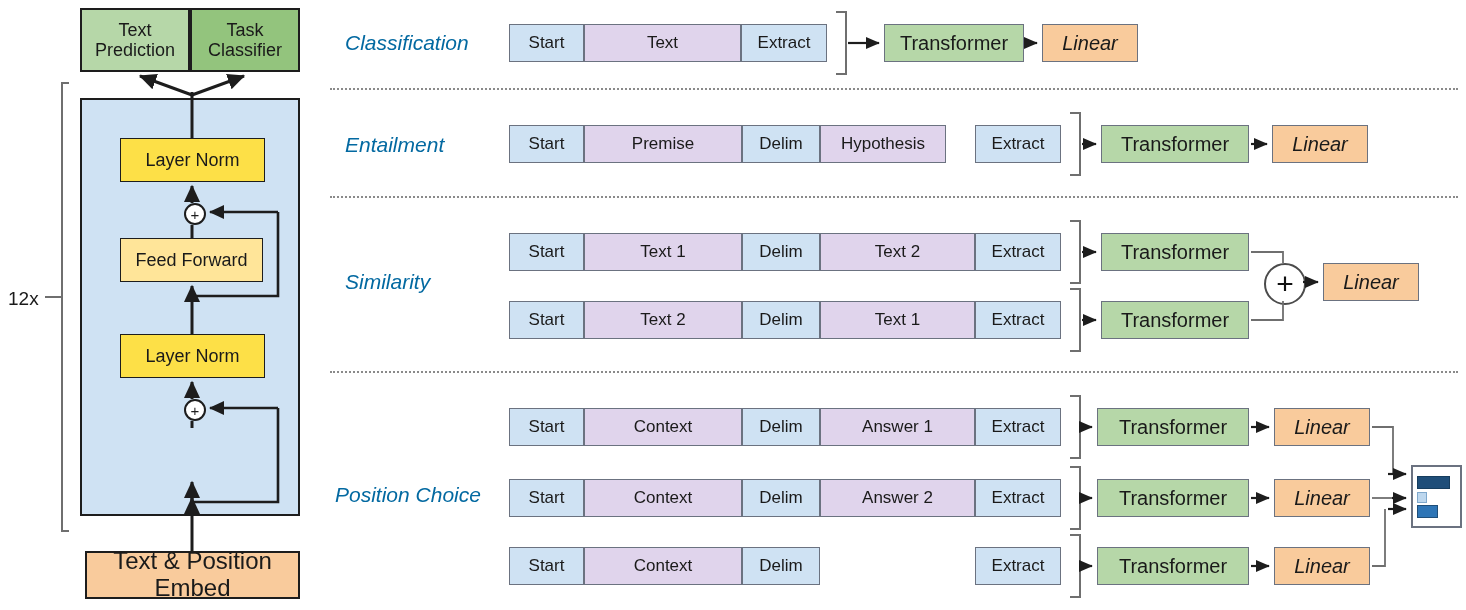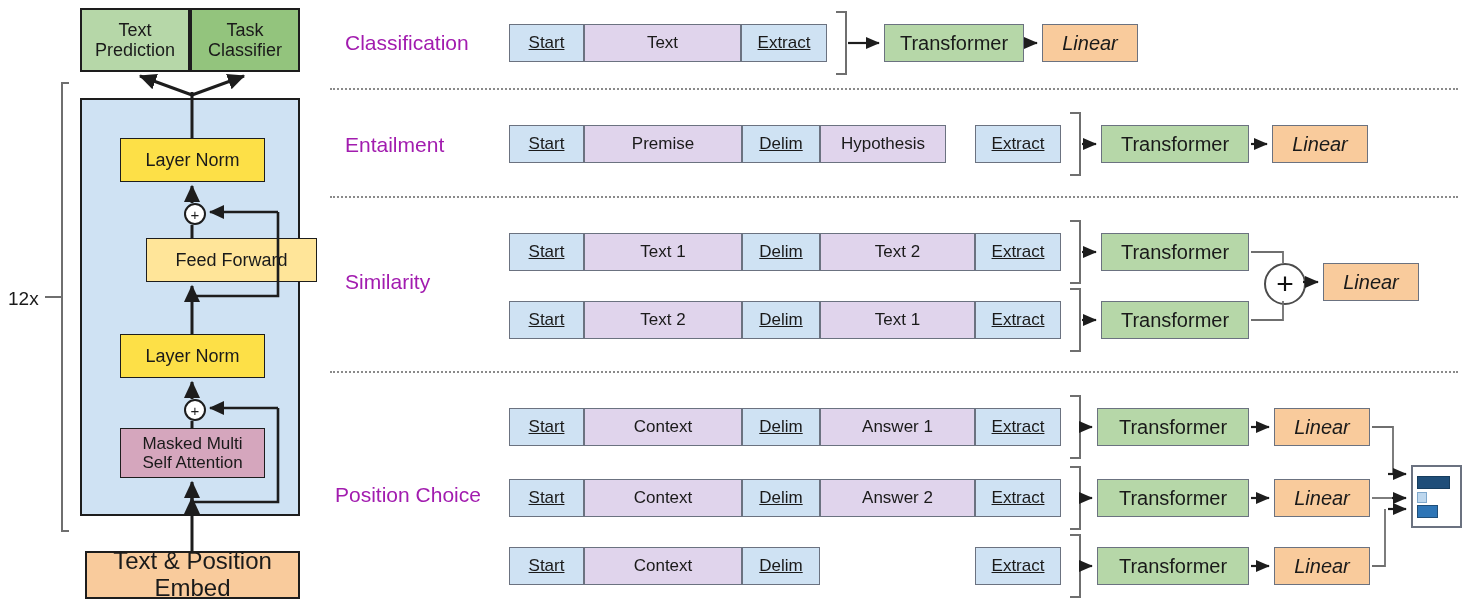--- a/index.html
+++ b/index.html
@@ -24,37 +24,37 @@
     color:#1a1a1a;
     white-space:pre-line;
   }
 
   
   .heavy{border:2px solid #1d1d1d;}
   .heavy-thin{border:1.6px solid #1d1d1d;}
 
   
   .tok{border:1.4px solid #6b7280;font-size:17px;}
-  .tok.start,.tok.delim,.tok.extract{background:#cfe2f3;text-decoration:underline;}
+  .tok.start,.tok.delim,.tok.extract{background:#cfe2f3;}
   .tok.body{background:#e0d4ec;}
 
   .green-light{background:#b6d7a8;}
   .green-dark{background:#93c47d;}
   .purple{background:#fde047;}
   .yellow{background:#ffe599;}
   .pink{background:#d5a6bd;}
   .orange{background:#f9cb9c;}
   .bluebox{background:#cfe2f3;}
 
   .xfmr{background:#b6d7a8;border:1.4px solid #6b7280;font-size:20px;}
   .lin{background:#f9cb9c;border:1.4px solid #6b7280;font-size:20px;font-style:italic;}
 
   .rowlabel{
-    position:absolute;font-size:21px;color:#a21caf;
-    display:flex;align-items:center;
+    position:absolute;font-size:21px;color:#0369a1;
+    display:flex;align-items:center;font-style:italic;
   }
 
   .dotted{
     position:absolute;height:0;border-top:2px dotted #8a8a8a;
   }
 
   
   .plus{
     position:absolute;border-radius:50%;
     background:#fff;border:2px solid #1d1d1d;
@@ -82,26 +82,24 @@
 
   <div class="blk heavy green-light" style="left:80px;top:8px;width:110px;height:64px;font-size:18px;">Text
 Prediction</div>
   <div class="blk heavy green-dark" style="left:190px;top:8px;width:110px;height:64px;font-size:18px;">Task
 Classifier</div>
 
   <div class="blk heavy bluebox" style="left:80px;top:98px;width:220px;height:418px;"></div>
 
   <div class="blk heavy-thin purple" style="left:120px;top:138px;width:145px;height:44px;font-size:18px;">Layer Norm</div>
 
-  <div class="blk heavy-thin yellow" style="left:120px;top:238px;width:171px;height:44px;font-size:18px;margin-left:26px;">Feed Forward</div>
+  <div class="blk heavy-thin yellow" style="left:120px;top:238px;width:143px;height:44px;font-size:18px;">Feed Forward</div>
 
   <div class="blk heavy-thin purple" style="left:120px;top:334px;width:145px;height:44px;font-size:18px;">Layer Norm</div>
 
-  <div class="blk heavy-thin pink" style="left:120px;top:428px;width:145px;height:50px;font-size:17px;">Masked Multi
-Self Attention</div>
 
   <div class="plus" style="left:184px;top:203px;width:18px;height:18px;">+</div>
   <div class="plus" style="left:184px;top:399px;width:18px;height:18px;">+</div>
 
   <div class="blk heavy orange" style="left:85px;top:551px;width:215px;height:48px;font-size:24px;">Text &amp; Position Embed</div>
 
   <div class="label12" style="left:8px;top:288px;">12x</div>
 
   <div class="rowlabel" style="left:345px;top:28px;width:160px;height:30px;">Classification</div>
   <div class="rowlabel" style="left:345px;top:267px;width:160px;height:30px;">Similarity</div>

